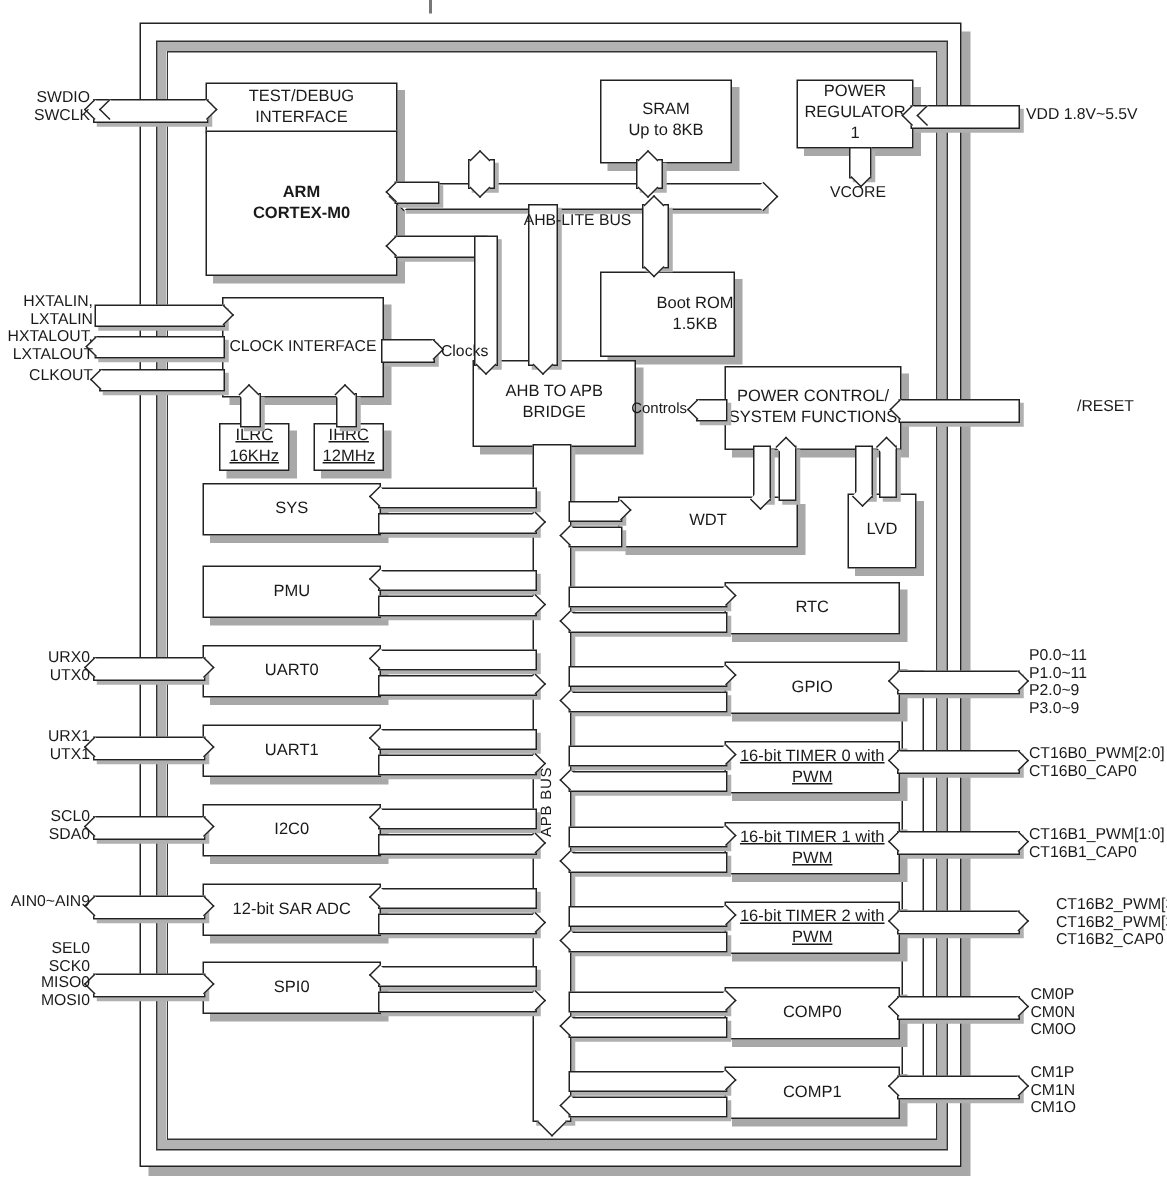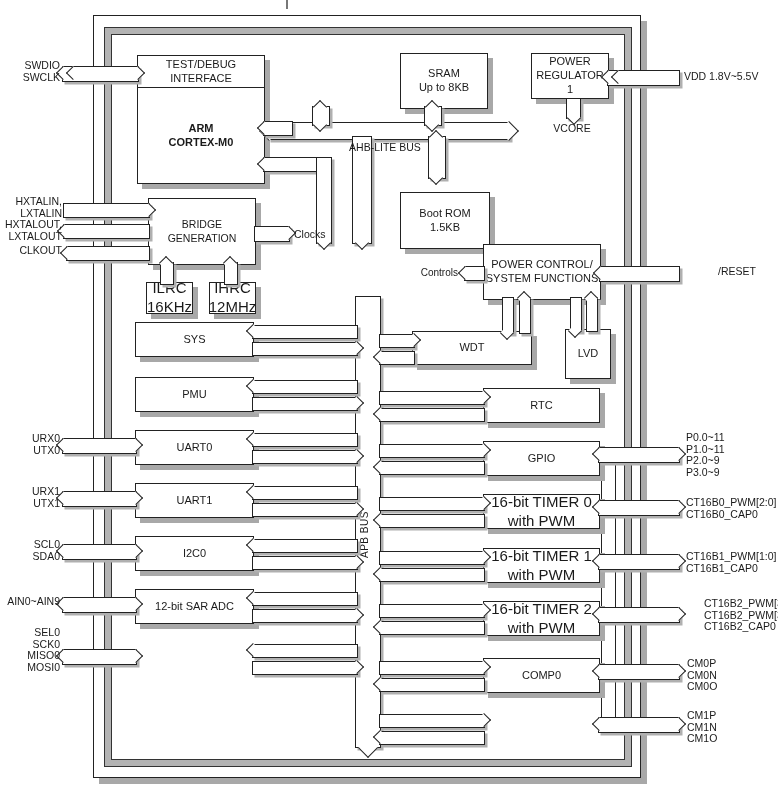--- a/index.html
+++ b/index.html
@@ -7,21 +7,21 @@
           font-family:"Liberation Sans","DejaVu Sans",sans-serif;color:#1a1a1a;}
   .abs{position:absolute;}
   
   .outer{border:1.5px solid #222;box-shadow:6px 6px 0 #a8a8a8;background:#fff;}
   .frame{border:6px solid #b3b3b3;outline:1px solid #333;box-shadow:inset 0 0 0 1px #333;}
   
   .block{background:#fff;border:1.5px solid #222;box-shadow:5px 5px 0 #a8a8a8;
          display:flex;align-items:center;justify-content:center;text-align:center;
          font-size:11px;line-height:1.25;white-space:pre-line;}
   .bold{font-weight:bold;}
-  .sm{font-size:15px;}
+  .sm{font-size:11px;text-decoration:underline;}
   .md{font-size:10.5px;}
   
   .hb,.vb{background:#fff;border:1.4px solid #222;box-shadow:2.5px 2.5px 0 #b0b0b0;}
   .rail{background:#fff;border:1.2px solid #222;}
   
   .ch{position:absolute;width:9px;height:9px;background:#fff;
       border-top:1.5px solid #222;border-right:1.5px solid #222;}
   .cr{right:-5px;top:1px;transform:rotate(45deg);}
   .cl{left:-5px;top:1px;transform:rotate(-135deg);}
   .cu{top:-5px;left:2px;transform:rotate(-45deg);}
@@ -46,43 +46,47 @@
   <div class="abs rail" style="left:601px;top:447px;width:13px;height:283px;"></div>
 
   <div class="abs block" style="left:137px;top:55px;width:126px;height:32px;"><span>TEST/DEBUG
 INTERFACE</span></div>
   <div class="abs block bold" style="left:137px;top:87px;width:126px;height:95px;"><span>ARM
 CORTEX-M0</span></div>
   <div class="abs block" style="left:400px;top:53px;width:86px;height:54px;"><span>SRAM
 Up to 8KB</span></div>
   <div class="abs block" style="left:531px;top:53px;width:76px;height:44px;"><span>POWER
 REGULATOR 1</span></div>
-  <div class="abs block" style="left:400px;top:192px;width:88px;height:55px;"><span>Boot ROM
+  <div class="abs block" style="left:400px;top:181px;width:88px;height:55px;justify-content:flex-end;"><span>Boot ROM
 1.5KB</span></div>
-  <div class="abs block md" style="left:148px;top:198px;width:106px;height:65px;"><span>BRIDGE GENERATION</span></div>
+  <div class="abs block md" style="left:148px;top:198px;width:106px;height:65px;"><span>CLOCK INTERFACE</span></div>
   <div class="abs block sm" style="left:146px;top:282px;width:45px;height:30px;"><span>ILRC
 16KHz</span></div>
   <div class="abs block sm" style="left:209px;top:282px;width:45px;height:30px;"><span>IHRC
 12MHz</span></div>
+  <div class="abs block" style="left:315px;top:240px;width:107px;height:56px;"><span>AHB TO APB
+BRIDGE</span></div>
   <div class="abs block" style="left:412px;top:331px;width:118px;height:32px;"><span>WDT</span></div>
   <div class="abs block" style="left:483px;top:244px;width:116px;height:54px;"><span>POWER CONTROL/
 SYSTEM FUNCTIONS</span></div>
   <div class="abs block" style="left:565px;top:329px;width:44px;height:48px;"><span>LVD</span></div>
   <div class="abs block" style="left:483px;top:388px;width:115px;height:33px;"><span>RTC</span></div>
   <div class="abs block" style="left:483px;top:441px;width:115px;height:33px;"><span>GPIO</span></div>
   <div class="abs block sm" style="left:483px;top:494px;width:115px;height:33px;"><span>16-bit TIMER 0 with PWM</span></div>
   <div class="abs block sm" style="left:483px;top:548px;width:115px;height:33px;"><span>16-bit TIMER 1 with PWM</span></div>
   <div class="abs block sm" style="left:483px;top:601px;width:115px;height:33px;"><span>16-bit TIMER 2 with PWM</span></div>
   <div class="abs block" style="left:483px;top:658px;width:115px;height:33px;"><span>COMP0</span></div>
+  <div class="abs block" style="left:483px;top:711px;width:115px;height:33px;"><span>COMP1</span></div>
   <div class="abs block" style="left:135px;top:377px;width:117px;height:33px;"><span>PMU</span></div>
   <div class="abs block" style="left:135px;top:322px;width:117px;height:33px;"><span>SYS</span></div>
   <div class="abs block" style="left:135px;top:430px;width:117px;height:33px;"><span>UART0</span></div>
   <div class="abs block" style="left:135px;top:483px;width:117px;height:33px;"><span>UART1</span></div>
   <div class="abs block" style="left:135px;top:536px;width:117px;height:33px;text-align:center;"><span>I2C0</span></div>
   <div class="abs block" style="left:135px;top:589px;width:117px;height:33px;"><span>12-bit SAR ADC</span></div>
+  <div class="abs block" style="left:135px;top:641px;width:117px;height:33px;"><span>SPI0</span></div>
 
   <div class="abs hb" style="left:268px;top:122px;width:240px;height:16px;">
     <i class="ch cl big" style="left:-7px;top:1px;"></i>
     <i class="ch cr big" style="right:-7px;top:1px;"></i>
   </div>
   <div class="abs vb" style="left:312px;top:106px;width:16px;height:18px;">
     <i class="ch cu"></i>
       <i class="ch cd"></i>
   </div>
   <div class="abs vb" style="left:424px;top:106px;width:16px;height:18px;">

